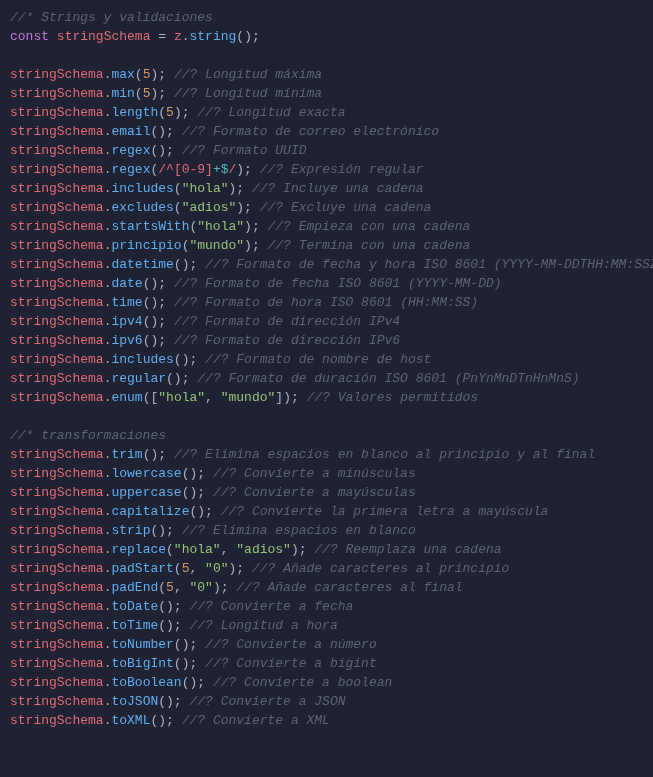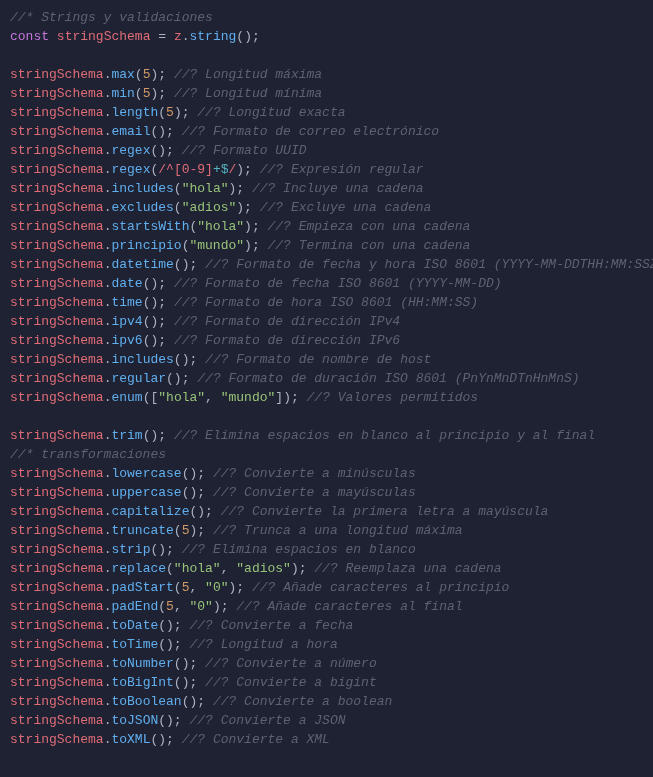--- a/index.html
+++ b/index.html
@@ -47,26 +47,25 @@
     <div class="line"><span class="c-prop">stringSchema</span><span class="c-punc">.</span><span class="c-method">principio</span><span class="c-punc">(</span><span class="c-str">"mundo"</span><span class="c-punc">);</span><span class="c-plain"> </span><span class="c-comment">//? Termina con una cadena</span></div>
     <div class="line"><span class="c-prop">stringSchema</span><span class="c-punc">.</span><span class="c-method">datetime</span><span class="c-punc">(</span><span class="c-punc">);</span><span class="c-plain"> </span><span class="c-comment">//? Formato de fecha y hora ISO 8601 (YYYY-MM-DDTHH:MM:SSZ)</span></div>
     <div class="line"><span class="c-prop">stringSchema</span><span class="c-punc">.</span><span class="c-method">date</span><span class="c-punc">(</span><span class="c-punc">);</span><span class="c-plain"> </span><span class="c-comment">//? Formato de fecha ISO 8601 (YYYY-MM-DD)</span></div>
     <div class="line"><span class="c-prop">stringSchema</span><span class="c-punc">.</span><span class="c-method">time</span><span class="c-punc">(</span><span class="c-punc">);</span><span class="c-plain"> </span><span class="c-comment">//? Formato de hora ISO 8601 (HH:MM:SS)</span></div>
     <div class="line"><span class="c-prop">stringSchema</span><span class="c-punc">.</span><span class="c-method">ipv4</span><span class="c-punc">(</span><span class="c-punc">);</span><span class="c-plain"> </span><span class="c-comment">//? Formato de dirección IPv4</span></div>
     <div class="line"><span class="c-prop">stringSchema</span><span class="c-punc">.</span><span class="c-method">ipv6</span><span class="c-punc">(</span><span class="c-punc">);</span><span class="c-plain"> </span><span class="c-comment">//? Formato de dirección IPv6</span></div>
     <div class="line"><span class="c-prop">stringSchema</span><span class="c-punc">.</span><span class="c-method">includes</span><span class="c-punc">(</span><span class="c-punc">);</span><span class="c-plain"> </span><span class="c-comment">//? Formato de nombre de host</span></div>
     <div class="line"><span class="c-prop">stringSchema</span><span class="c-punc">.</span><span class="c-method">regular</span><span class="c-punc">(</span><span class="c-punc">);</span><span class="c-plain"> </span><span class="c-comment">//? Formato de duración ISO 8601 (PnYnMnDTnHnMnS)</span></div>
     <div class="line"><span class="c-prop">stringSchema</span><span class="c-punc">.</span><span class="c-method">enum</span><span class="c-punc">(</span><span class="c-punc">[</span><span class="c-str">"hola"</span><span class="c-punc">, </span><span class="c-str">"mundo"</span><span class="c-punc">]</span><span class="c-punc">);</span><span class="c-plain"> </span><span class="c-comment">//? Valores permitidos</span></div>
     <div class="line">&nbsp;</div>
+    <div class="line"><span class="c-comment">//* transformaciones</span></div>
     <div class="line"><span class="c-prop">stringSchema</span><span class="c-punc">.</span><span class="c-method">trim</span><span class="c-punc">(</span><span class="c-punc">);</span><span class="c-plain"> </span><span class="c-comment">//? Elimina espacios en blanco al principio y al final</span></div>
-    <div class="line"><span class="c-comment">//* transformaciones</span></div>
     <div class="line"><span class="c-prop">stringSchema</span><span class="c-punc">.</span><span class="c-method">lowercase</span><span class="c-punc">(</span><span class="c-punc">);</span><span class="c-plain"> </span><span class="c-comment">//? Convierte a minúsculas</span></div>
     <div class="line"><span class="c-prop">stringSchema</span><span class="c-punc">.</span><span class="c-method">uppercase</span><span class="c-punc">(</span><span class="c-punc">);</span><span class="c-plain"> </span><span class="c-comment">//? Convierte a mayúsculas</span></div>
     <div class="line"><span class="c-prop">stringSchema</span><span class="c-punc">.</span><span class="c-method">capitalize</span><span class="c-punc">(</span><span class="c-punc">);</span><span class="c-plain"> </span><span class="c-comment">//? Convierte la primera letra a mayúscula</span></div>
-    <div class="line"><span class="c-prop">stringSchema</span><span class="c-punc">.</span><span class="c-method">truncate</span><span class="c-punc">(</span><span class="c-num">5</span><span class="c-punc">);</span><span class="c-plain"> </span><span class="c-comment">//? Trunca a una longitud máxima</span></div>
     <div class="line"><span class="c-prop">stringSchema</span><span class="c-punc">.</span><span class="c-method">strip</span><span class="c-punc">(</span><span class="c-punc">);</span><span class="c-plain"> </span><span class="c-comment">//? Elimina espacios en blanco</span></div>
     <div class="line"><span class="c-prop">stringSchema</span><span class="c-punc">.</span><span class="c-method">replace</span><span class="c-punc">(</span><span class="c-str">"hola"</span><span class="c-punc">, </span><span class="c-str">"adios"</span><span class="c-punc">);</span><span class="c-plain"> </span><span class="c-comment">//? Reemplaza una cadena</span></div>
     <div class="line"><span class="c-prop">stringSchema</span><span class="c-punc">.</span><span class="c-method">padStart</span><span class="c-punc">(</span><span class="c-num">5</span><span class="c-punc">, </span><span class="c-str">"0"</span><span class="c-punc">);</span><span class="c-plain"> </span><span class="c-comment">//? Añade caracteres al principio</span></div>
     <div class="line"><span class="c-prop">stringSchema</span><span class="c-punc">.</span><span class="c-method">padEnd</span><span class="c-punc">(</span><span class="c-num">5</span><span class="c-punc">, </span><span class="c-str">"0"</span><span class="c-punc">);</span><span class="c-plain"> </span><span class="c-comment">//? Añade caracteres al final</span></div>
     <div class="line"><span class="c-prop">stringSchema</span><span class="c-punc">.</span><span class="c-method">toDate</span><span class="c-punc">(</span><span class="c-punc">);</span><span class="c-plain"> </span><span class="c-comment">//? Convierte a fecha</span></div>
     <div class="line"><span class="c-prop">stringSchema</span><span class="c-punc">.</span><span class="c-method">toTime</span><span class="c-punc">(</span><span class="c-punc">);</span><span class="c-plain"> </span><span class="c-comment">//? Longitud a hora</span></div>
     <div class="line"><span class="c-prop">stringSchema</span><span class="c-punc">.</span><span class="c-method">toNumber</span><span class="c-punc">(</span><span class="c-punc">);</span><span class="c-plain"> </span><span class="c-comment">//? Convierte a número</span></div>
     <div class="line"><span class="c-prop">stringSchema</span><span class="c-punc">.</span><span class="c-method">toBigInt</span><span class="c-punc">(</span><span class="c-punc">);</span><span class="c-plain"> </span><span class="c-comment">//? Convierte a bigint</span></div>
     <div class="line"><span class="c-prop">stringSchema</span><span class="c-punc">.</span><span class="c-method">toBoolean</span><span class="c-punc">(</span><span class="c-punc">);</span><span class="c-plain"> </span><span class="c-comment">//? Convierte a boolean</span></div>
     <div class="line"><span class="c-prop">stringSchema</span><span class="c-punc">.</span><span class="c-method">toJSON</span><span class="c-punc">(</span><span class="c-punc">);</span><span class="c-plain"> </span><span class="c-comment">//? Convierte a JSON</span></div>

